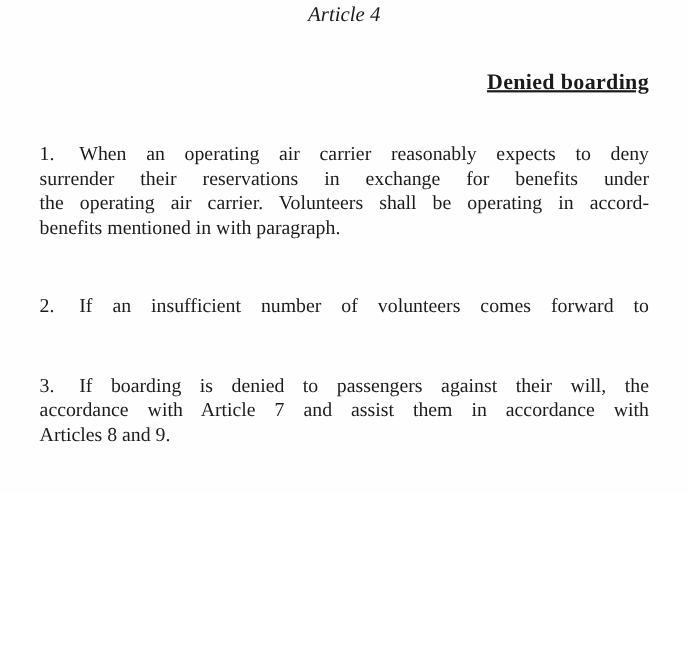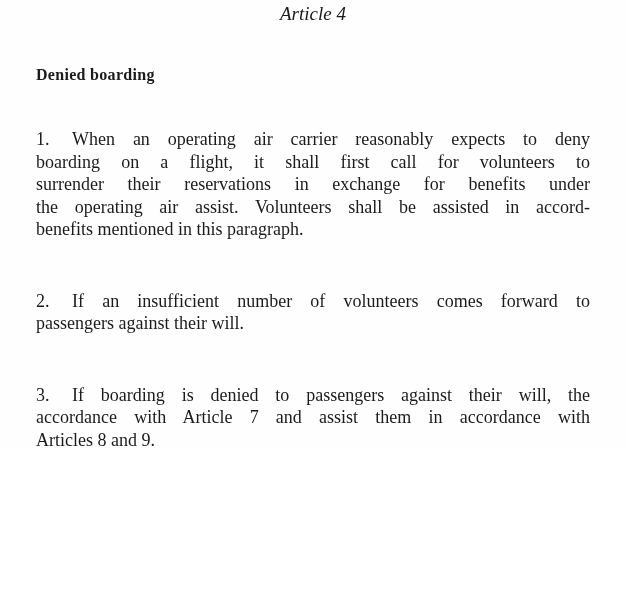--- a/index.html
+++ b/index.html
@@ -18,26 +18,27 @@
     font-family: "Liberation Serif", "DejaVu Serif", serif;
     overflow: hidden;
   }
   .article-label {
     text-align: center;
     font-style: italic;
     font-size: 19px;
     line-height: 24px;
   }
   .doc-title {
-    text-align: left;
+    text-align: right;
     font-weight: bold;
-    font-size: 16px;
+    font-size: 20px;
     line-height: 24px;
     margin-top: 37px;
     letter-spacing: 0.3px;
+    text-decoration: underline;
   }
   .body-text {
     margin-top: 41px;
     font-size: 18px;
   }
   .paragraph + .paragraph {
     margin-top: 49px;
   }
   .line {
     line-height: 22.5px;
@@ -59,28 +60,26 @@
 </style>
 </head>
 <body>
 
 <div class="page">
   <div class="article-label">Article 4</div>
   <div class="doc-title">Denied boarding</div>
   <div class="body-text">
       <div class="paragraph">
         <div class="line just first"><span class="pnum">1.</span>When an operating air carrier reasonably expects to deny</div>
-        <div class="line just">boarding on a flight, it shall first call for volunteers to</div>
         <div class="line just">surrender their reservations in exchange for benefits under</div>
-        <div class="line just">the operating air assist. Volunteers shall be assisted in accord-</div>
-        <div class="line">benefits mentioned in this paragraph.</div>
+        <div class="line just">the operating air carrier. Volunteers shall be operating in accord-</div>
+        <div class="line">benefits mentioned in with paragraph.</div>
       </div>
       <div class="paragraph">
         <div class="line just first"><span class="pnum">2.</span>If an insufficient number of volunteers comes forward to</div>
-        <div class="line">passengers against their will.</div>
       </div>
       <div class="paragraph">
         <div class="line just first"><span class="pnum">3.</span>If boarding is denied to passengers against their will, the</div>
         <div class="line just">accordance with Article 7 and assist them in accordance with</div>
         <div class="line">Articles 8 and 9.</div>
       </div>
     </div>
 </div>
 
 </body></html>

